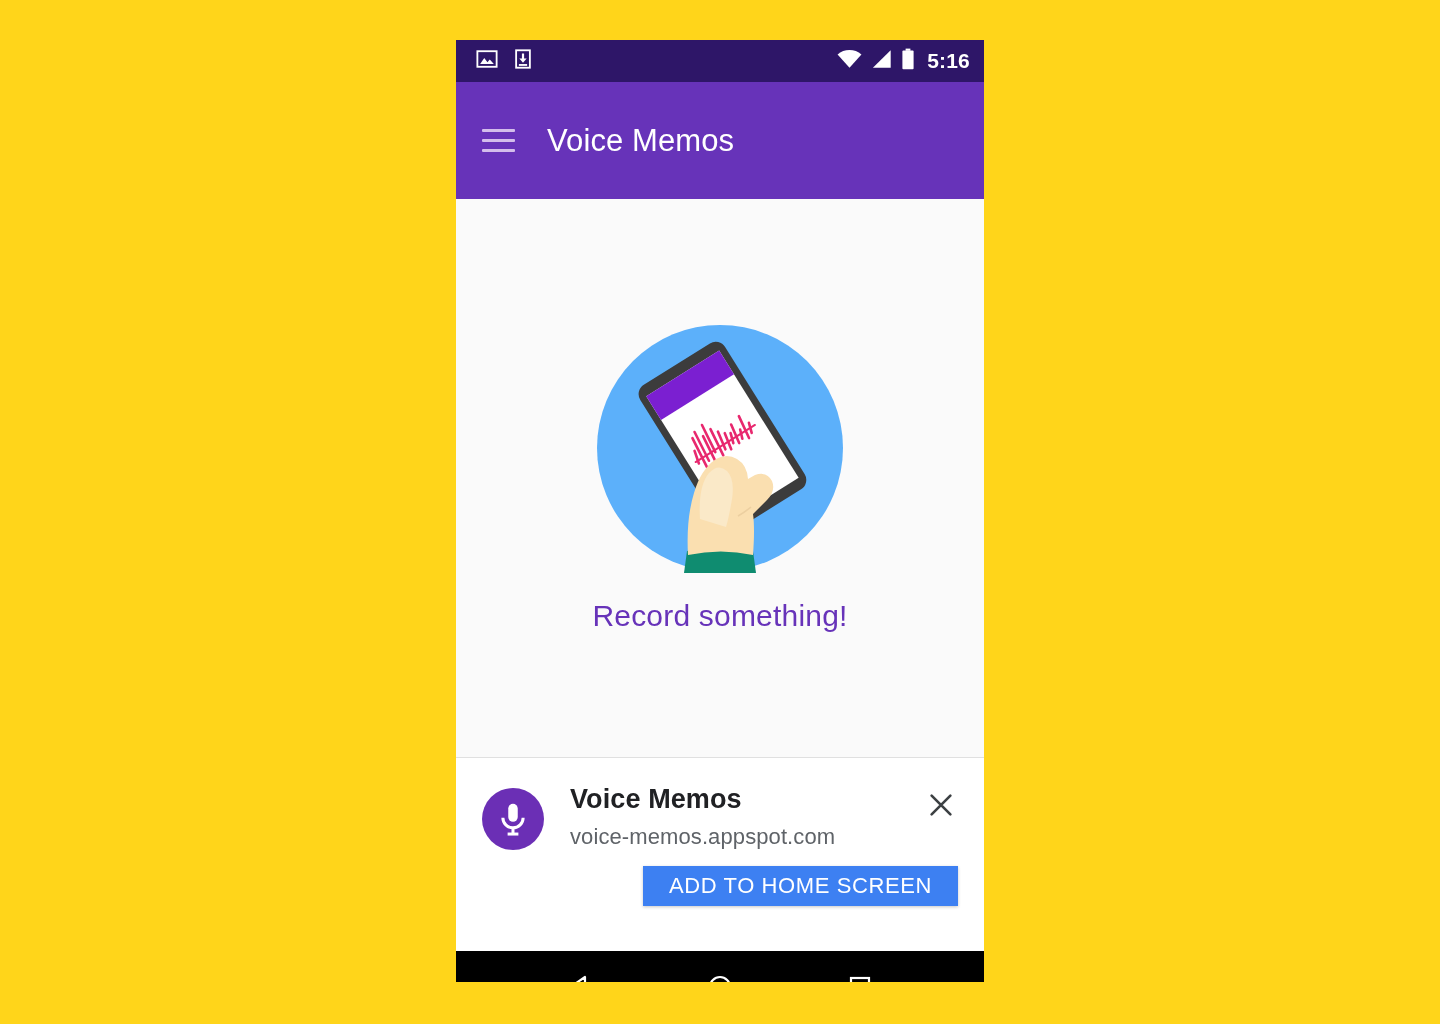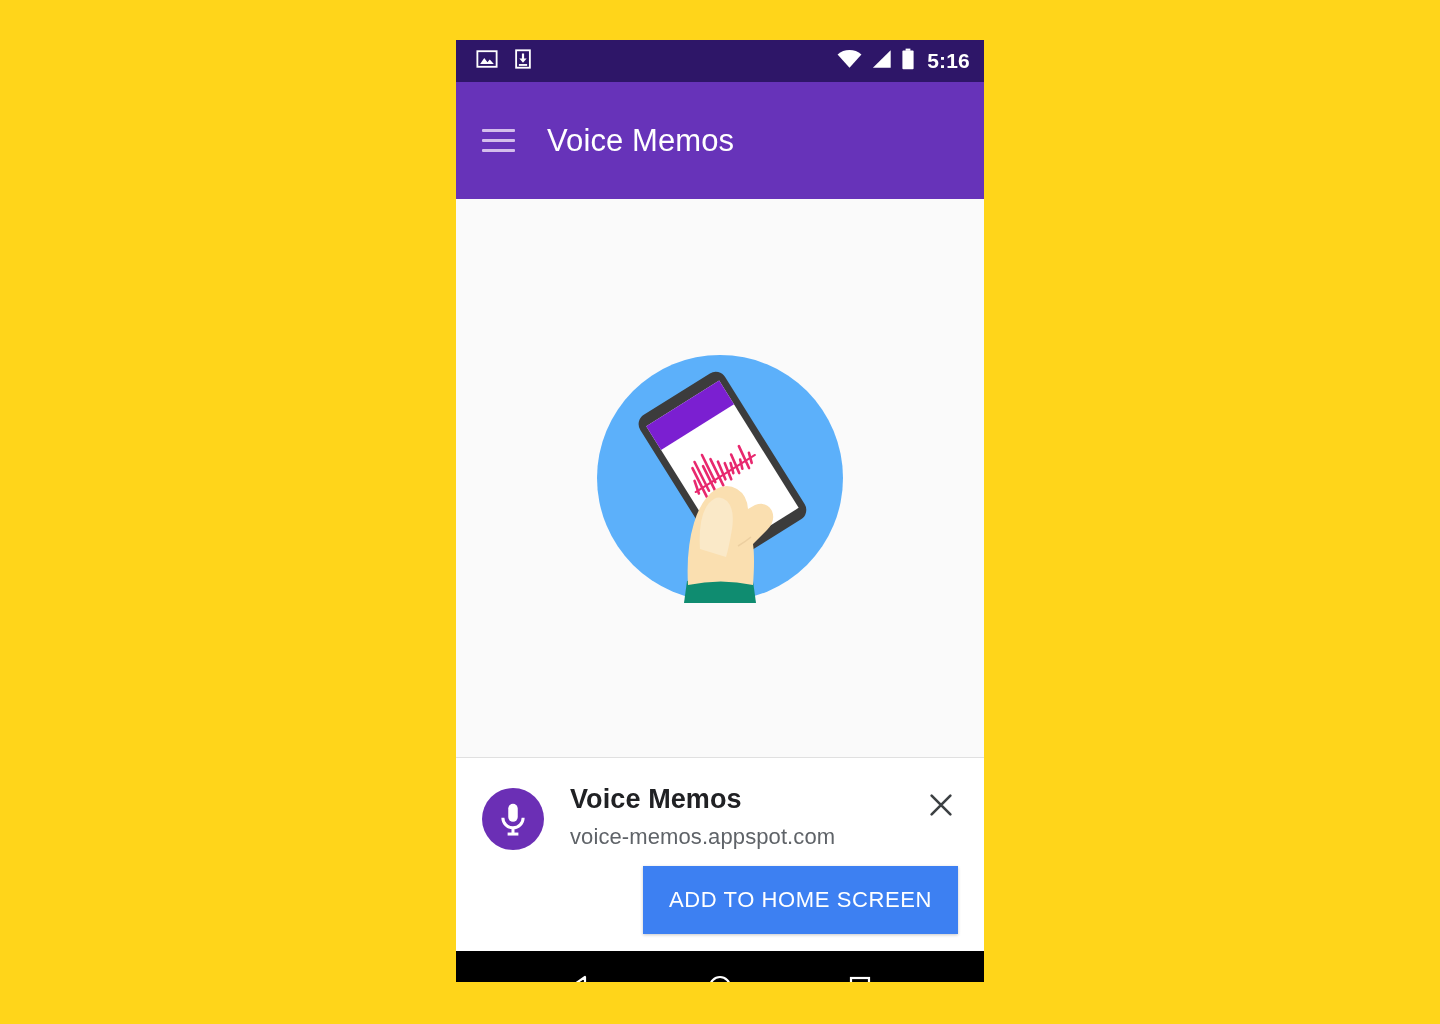--- a/index.html
+++ b/index.html
@@ -165,21 +165,21 @@
     margin-top: 16px;
   }
   #install-button {
     background: #3d80f2;
     color: #ffffff;
     border: none;
     font-family: "Liberation Sans", sans-serif;
     font-size: 22px;
     letter-spacing: 0.6px;
     padding: 0 26px;
-    height: 68px;
+    height: 40px;
     cursor: pointer;
     box-shadow: 0 1px 3px rgba(0,0,0,0.22);
     white-space: nowrap;
   }
 
   
   #nav-bar {
     height: 71px;
     background: #000000;
     display: flex;
@@ -285,20 +285,21 @@
       <path d="M93 232 Q91 196 99 170 Q106 146 121 136 Q132 130 142 136 Q152 142 153 156
                L160 152 Q172 148 177 158 Q181 168 172 177 L158 191
                Q160 205 158 232 Q126 225 93 232 Z" fill="#fadfb0"></path>
 
       <path d="M105 196 Q103 163 114 150 Q123 140 132 148 Q140 156 137 176
                Q134 194 131 204 Z" fill="#fae9c8"></path>
 
       <path d="M143 193 Q150 189 156 184" stroke="#eccfa0" stroke-width="1.6" fill="none"></path>
     </svg>
 
+    <div id="empty-message">Record something!</div>
   </div>
 
   <div id="install-banner">
     <div id="banner-top">
       <div id="app-icon">
         <svg width="38" height="38" viewBox="0 0 24 24">
           <rect x="9" y="2.4" width="6" height="11.4" rx="3" fill="#ffffff"></rect>
           <path d="M5.6 11.2 A6.4 6.4 0 0 0 18.4 11.2" fill="none" stroke="#ffffff" stroke-width="1.9"></path>
           <path d="M12 17.6 L12 21.4" stroke="#ffffff" stroke-width="1.9"></path>
           <path d="M8.6 21.5 L15.4 21.5" stroke="#ffffff" stroke-width="1.9"></path>

